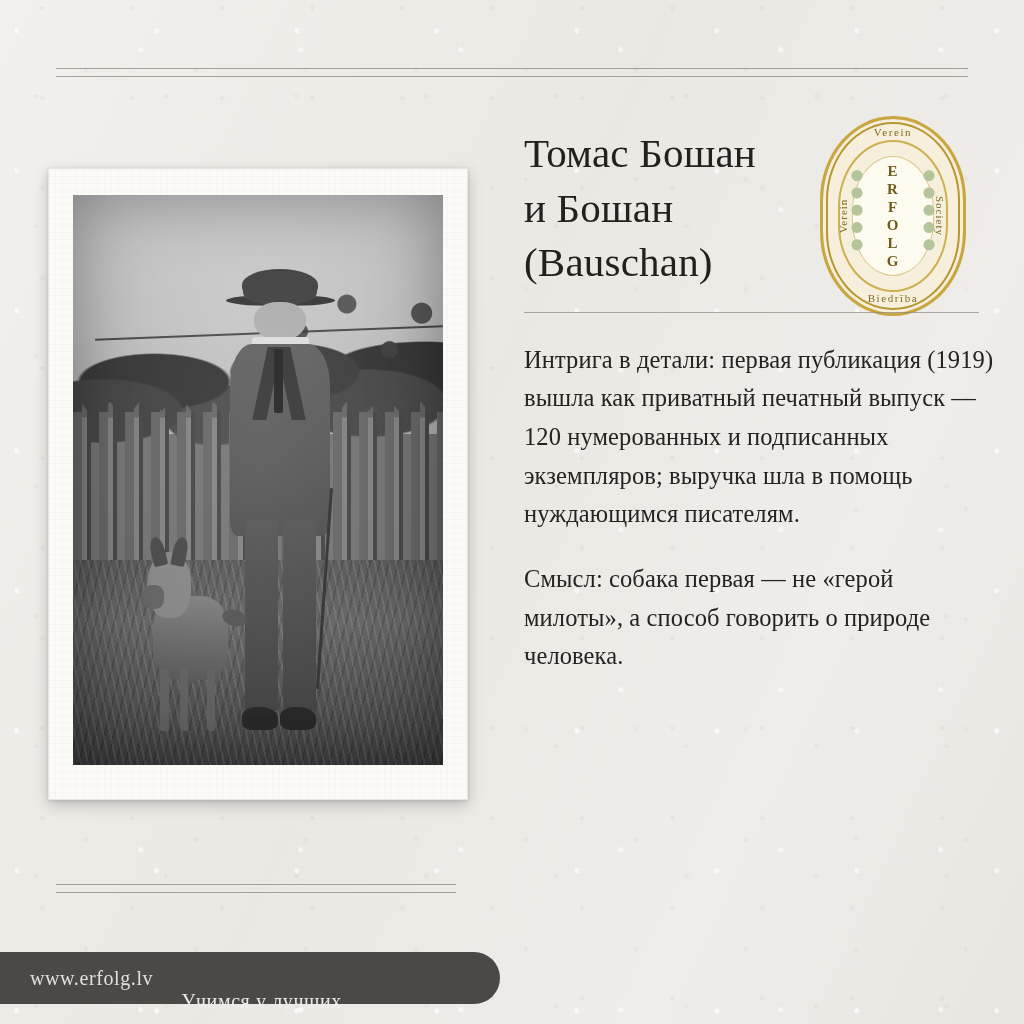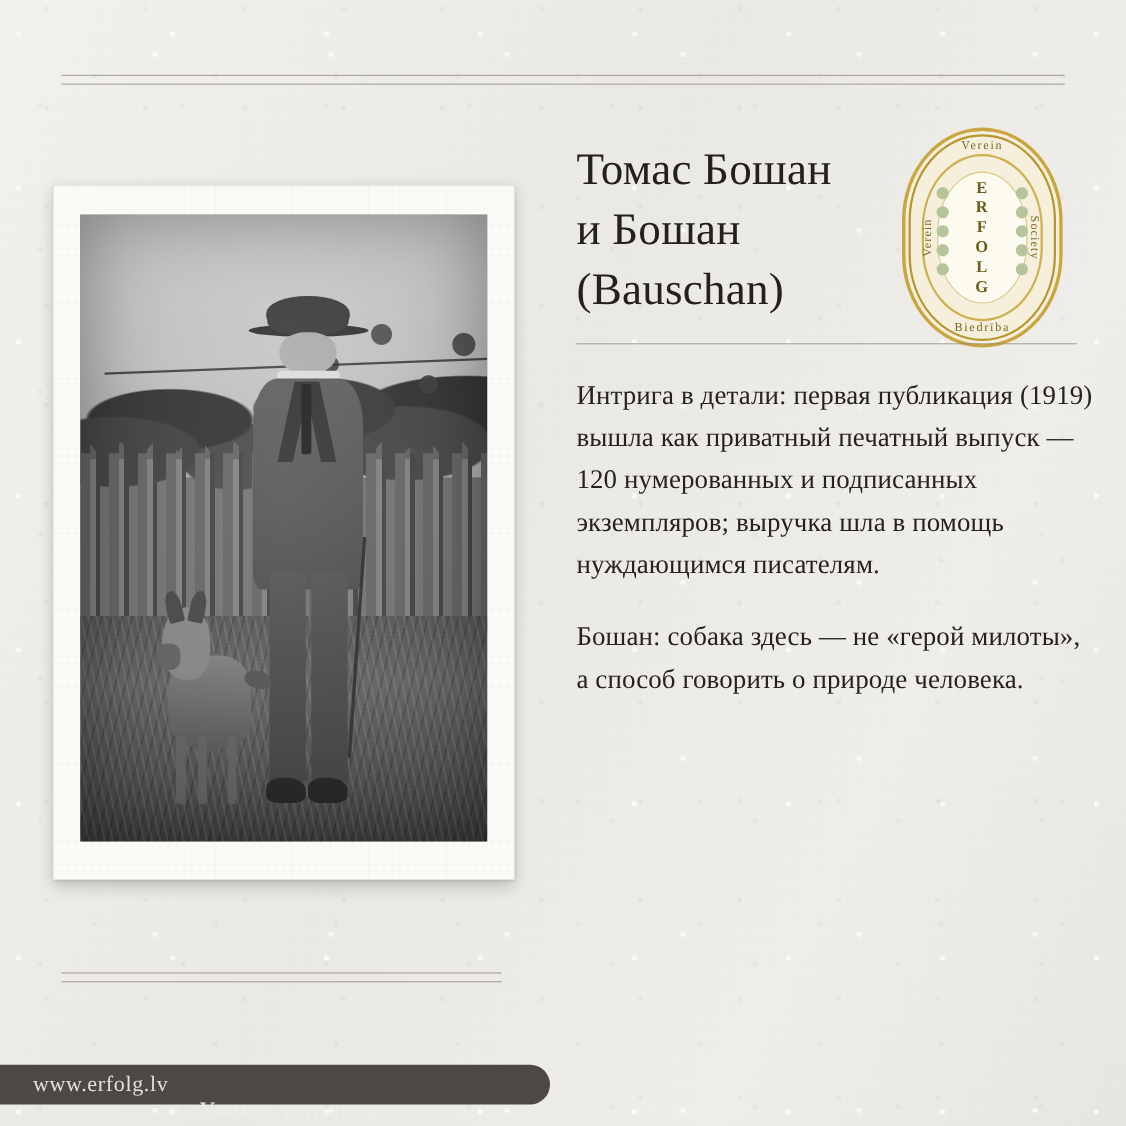--- a/index.html
+++ b/index.html
@@ -331,21 +331,21 @@
     letter-spacing: .1px;
   }
   .para:first-of-type { margin-top: 28px; }
 
   
   .footer {
     position: absolute;
     left: 0;
     bottom: 20px;
     width: 500px;
-    height: 36px;
+    height: 52px;
     background: #4b4845;
     border-radius: 0 26px 26px 0;
     display: flex;
     align-items: center;
     gap: 28px;
     padding-left: 30px;
     box-sizing: border-box;
   }
   .footer span {
     color: #efeeea;
@@ -435,19 +435,19 @@
 
   <h1 class="title">
     <span>Томас Бошан</span><br>
     <span>и Бошан</span><br>
     <span>(Bauschan)</span>
   </h1>
 
   <div class="title-rule"></div>
 
   <p class="para">Интрига в детали: первая публикация (1919) вышла как приватный печатный выпуск — 120 нумерованных и подписанных экземпляров; выручка шла в помощь нуждающимся писателям.</p>
-  <p class="para">Бошан: собака здесь — не «герой милоты», а способ говорить о природе человека.</p>
+  <p class="para">Смысл: собака первая — не «герой милоты», а способ говорить о природе человека.</p>
 </div>
 
 <div class="footer">
   <span class="site">www.erfolg.lv</span>
   <span class="slogan">Учимся у лучших</span>
 </div>
 
 </body></html>

